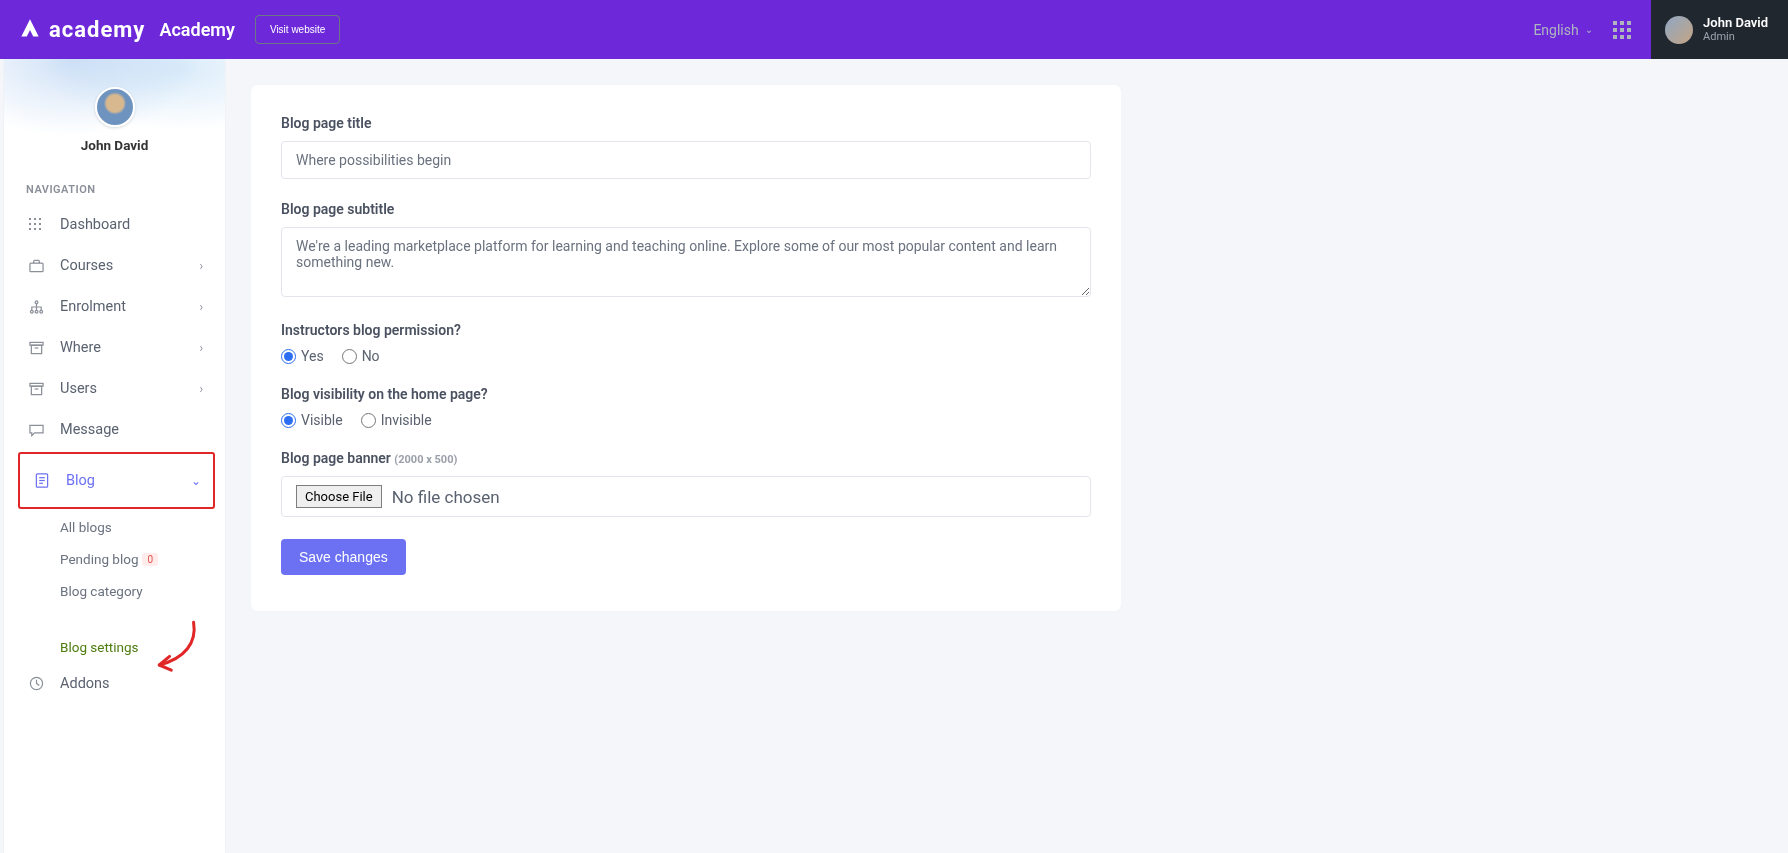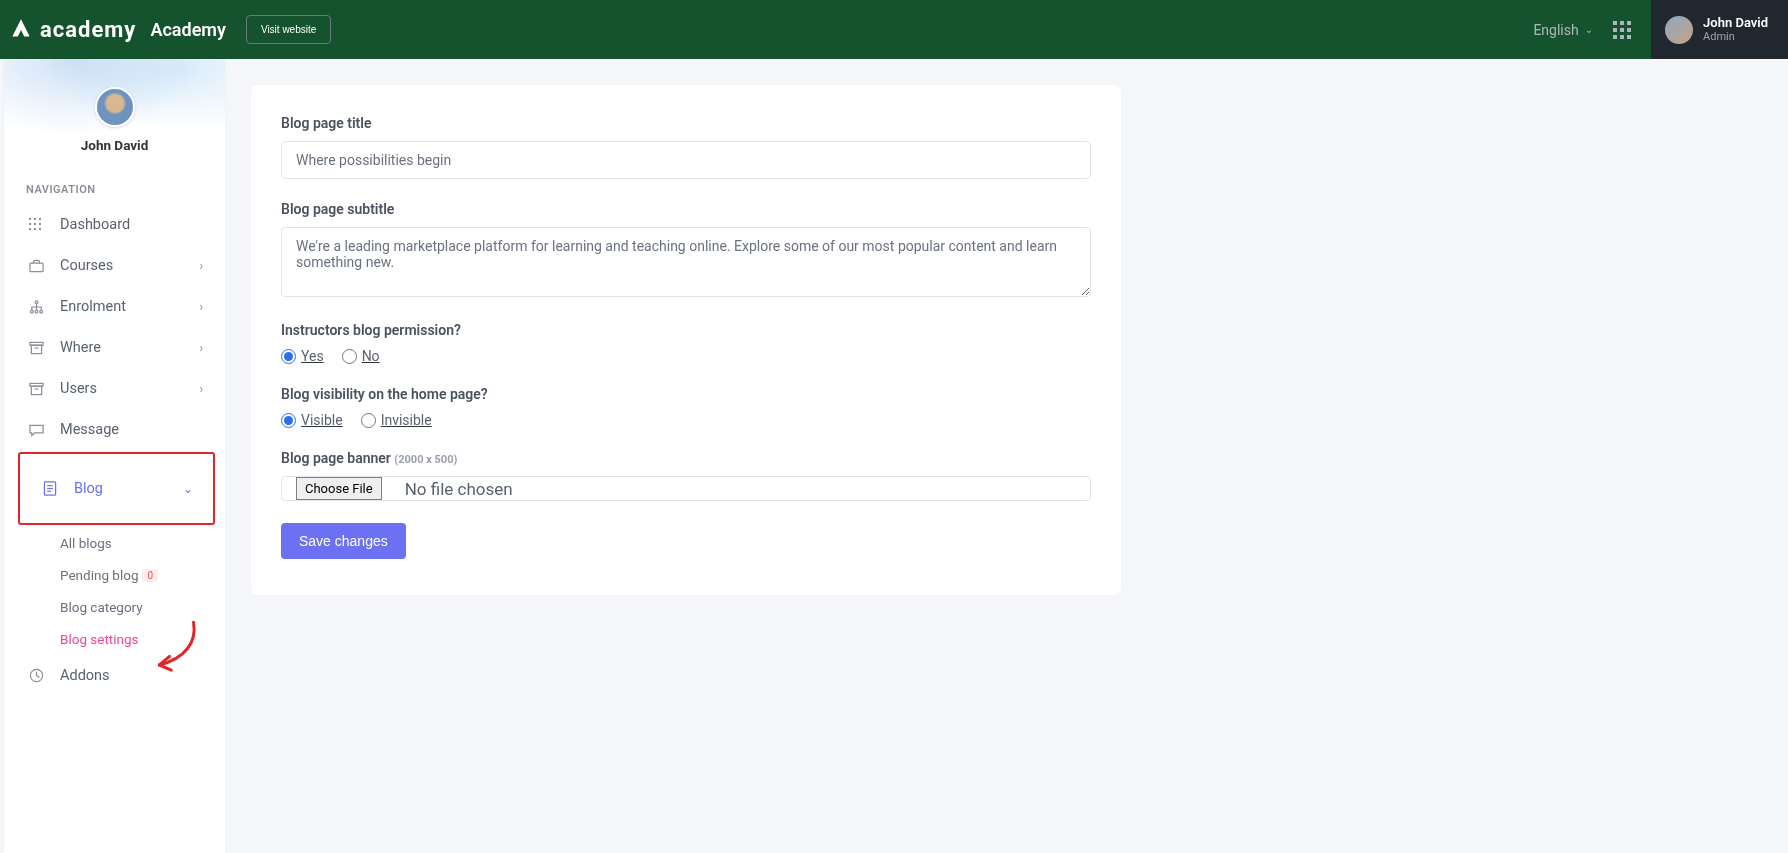--- a/index.html
+++ b/index.html
@@ -4,25 +4,25 @@
 <style>
   * { box-sizing: border-box; margin: 0; padding: 0; }
   body {
     font-family: -apple-system, BlinkMacSystemFont, "Segoe UI", Roboto, "Helvetica Neue", Arial, sans-serif;
     background: #f5f6fa;
     color: #333;
     font-size: 14px;
   }
   
   .topbar {
-    background: #14532d;
+    background: #6d28d9;
     height: 59px;
     display: flex;
     align-items: center;
-    padding: 0 18px 0 8px;
+    padding: 0 18px 0 17px;
     color: #fff;
   }
   .topbar .logo {
     display: flex;
     align-items: center;
     font-size: 22px;
     font-weight: 700;
     letter-spacing: 1px;
     margin-right: 14px;
   }
@@ -117,37 +117,37 @@
   .nav-item.active { color: #6c71f3; }
   .nav-item.active .icon, .nav-item.active .chev { color: #6c71f3; }
   .subnav { padding-left: 56px; }
   .sub-item {
     display: flex; align-items: center;
     padding: 8px 22px 8px 0;
     color: #6b727f;
     font-size: 13.5px;
     cursor: pointer;
   }
-  .sub-item.active { color: #ec4899; }
+  .sub-item.active { color: #4d7c0f; margin-top: 24px; }
   .badge {
     display: inline-block;
     background: #ffeceb;
     color: #e5534b;
     font-size: 10px;
     padding: 1px 5px;
     border-radius: 3px;
     margin-left: 4px;
   }
   .highlight-box {
     border: 2.5px solid #e02626;
     border-radius: 3px;
     margin: 2px 10px 2px 14px;
     padding: 0;
   }
-  .highlight-box .nav-item { padding: 18px 12px; margin:8px;}
+  .highlight-box .nav-item { padding: 18px 12px; margin:0;}
   .arrow-annot {
     position: absolute;
     left: 140px;
     top: 558px;
     width: 70px;
     height: 60px;
     pointer-events: none;
   }
 
   
@@ -173,28 +173,28 @@
   .input, .textarea {
     width: 100%;
     border: 1px solid #e2e5ec;
     border-radius: 4px;
     padding: 10px 14px;
     font-size: 14px;
     color: #6b727f;
     font-family: inherit;
   }
   .textarea { min-height: 70px; resize: vertical; }
-  .radio-row { display: flex; gap: 18px; align-items: flex-start; margin-top: 6px; text-decoration: underline;}
+  .radio-row { display: flex; gap: 18px; align-items: flex-start; margin-top: 6px;}
   .radio-row label { display:flex; align-items:center; gap:5px; color:#5a6270; font-size:14px; cursor:pointer;}
   .radio-row input[type="radio"]{ accent-color:#2c6ef2; width:15px; height:15px; cursor:pointer;}
   .filebox {
     border: 1px solid #e2e5ec;
     border-radius: 4px;
-    padding: 0 14px;
-    display: flex; align-items:center; gap:23px;
+    padding: 8px 14px;
+    display: flex; align-items:center; gap:10px;
   }
   .filebox .choose {
     border: 1px solid #7e7e7e;
     background: #efefef;
     padding: 3px 8px;
     font-size: 13px;
     cursor: pointer;
     font-family: inherit;
   }
   .filebox .filestate { color:#5a6270; font-size:17px;}

